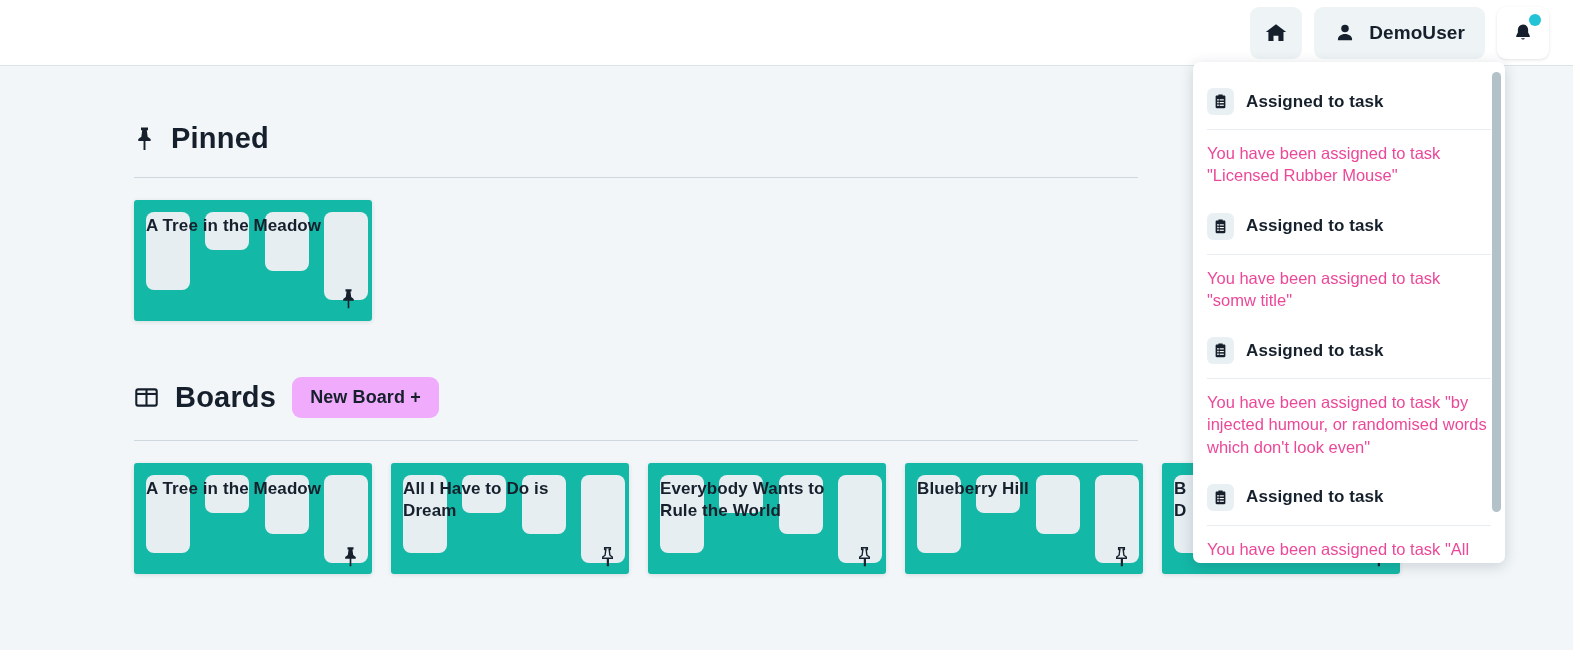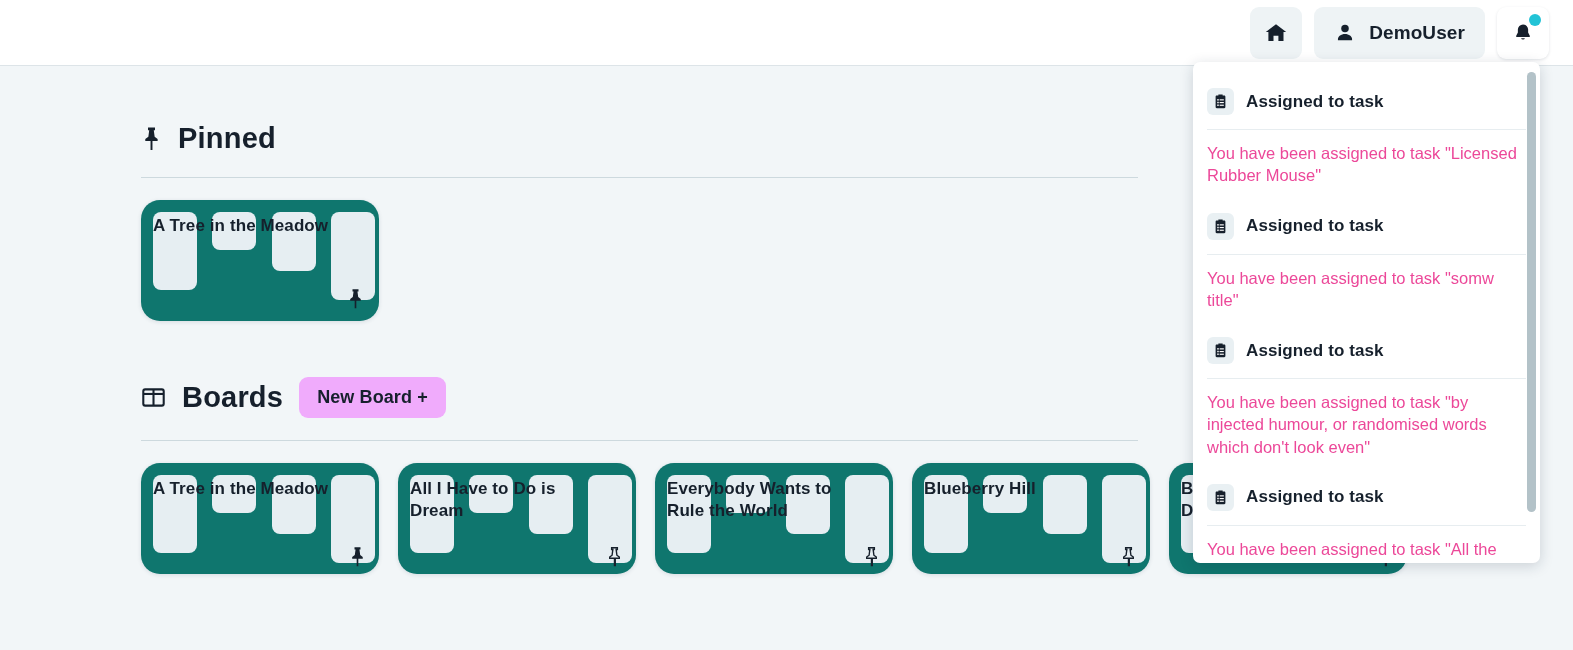--- a/index.html
+++ b/index.html
@@ -89,21 +89,21 @@
     border-radius: 50%;
     background: #22c3d6;
   }
 
   
   .main {
     position: absolute;
     top: 66px; left: 0;
     width: 1271px;
     height: 584px;
-    padding: 0 0 0 8px;
+    padding: 0 0 0 1px;
   }
 
   .section-head {
     display: flex;
     align-items: center;
     gap: 16px;
     padding-left: 133px;
     margin-top: 56px;
   }
 
@@ -138,22 +138,22 @@
     display: flex;
     gap: 19px;
     padding-left: 133px;
     margin-top: 22px;
   }
 
   .board-card {
     position: relative;
     width: 238px;
     height: 111px;
-    background: #0f766e;
-    border-radius: 19px;
+    background: #14b8a6;
+    border-radius: 3px;
     box-shadow: 0 1px 4px rgba(25,50,70,.13);
     flex: 0 0 auto;
     overflow: hidden;
   }
 
   .skeletons {
     position: absolute;
     inset: 0;
   }
 
@@ -193,21 +193,21 @@
   .pinned-card { height: 121px; }
   .pinned-card .sk.a { height: 78px; }
   .pinned-card .sk.d { height: 88px; }
   .pinned-card .card-pin { bottom: 14px; right: 14px; }
 
   
   .notif-panel {
     position: absolute;
     top: 62px;
     left: 1193px;
-    width: 347px;
+    width: 312px;
     height: 501px;
     background: #ffffff;
     border-radius: 7px;
     box-shadow: 0 3px 14px rgba(20,40,60,.18);
     overflow: hidden;
     z-index: 20;
   }
 
   .notif-scroll {
     position: absolute;

